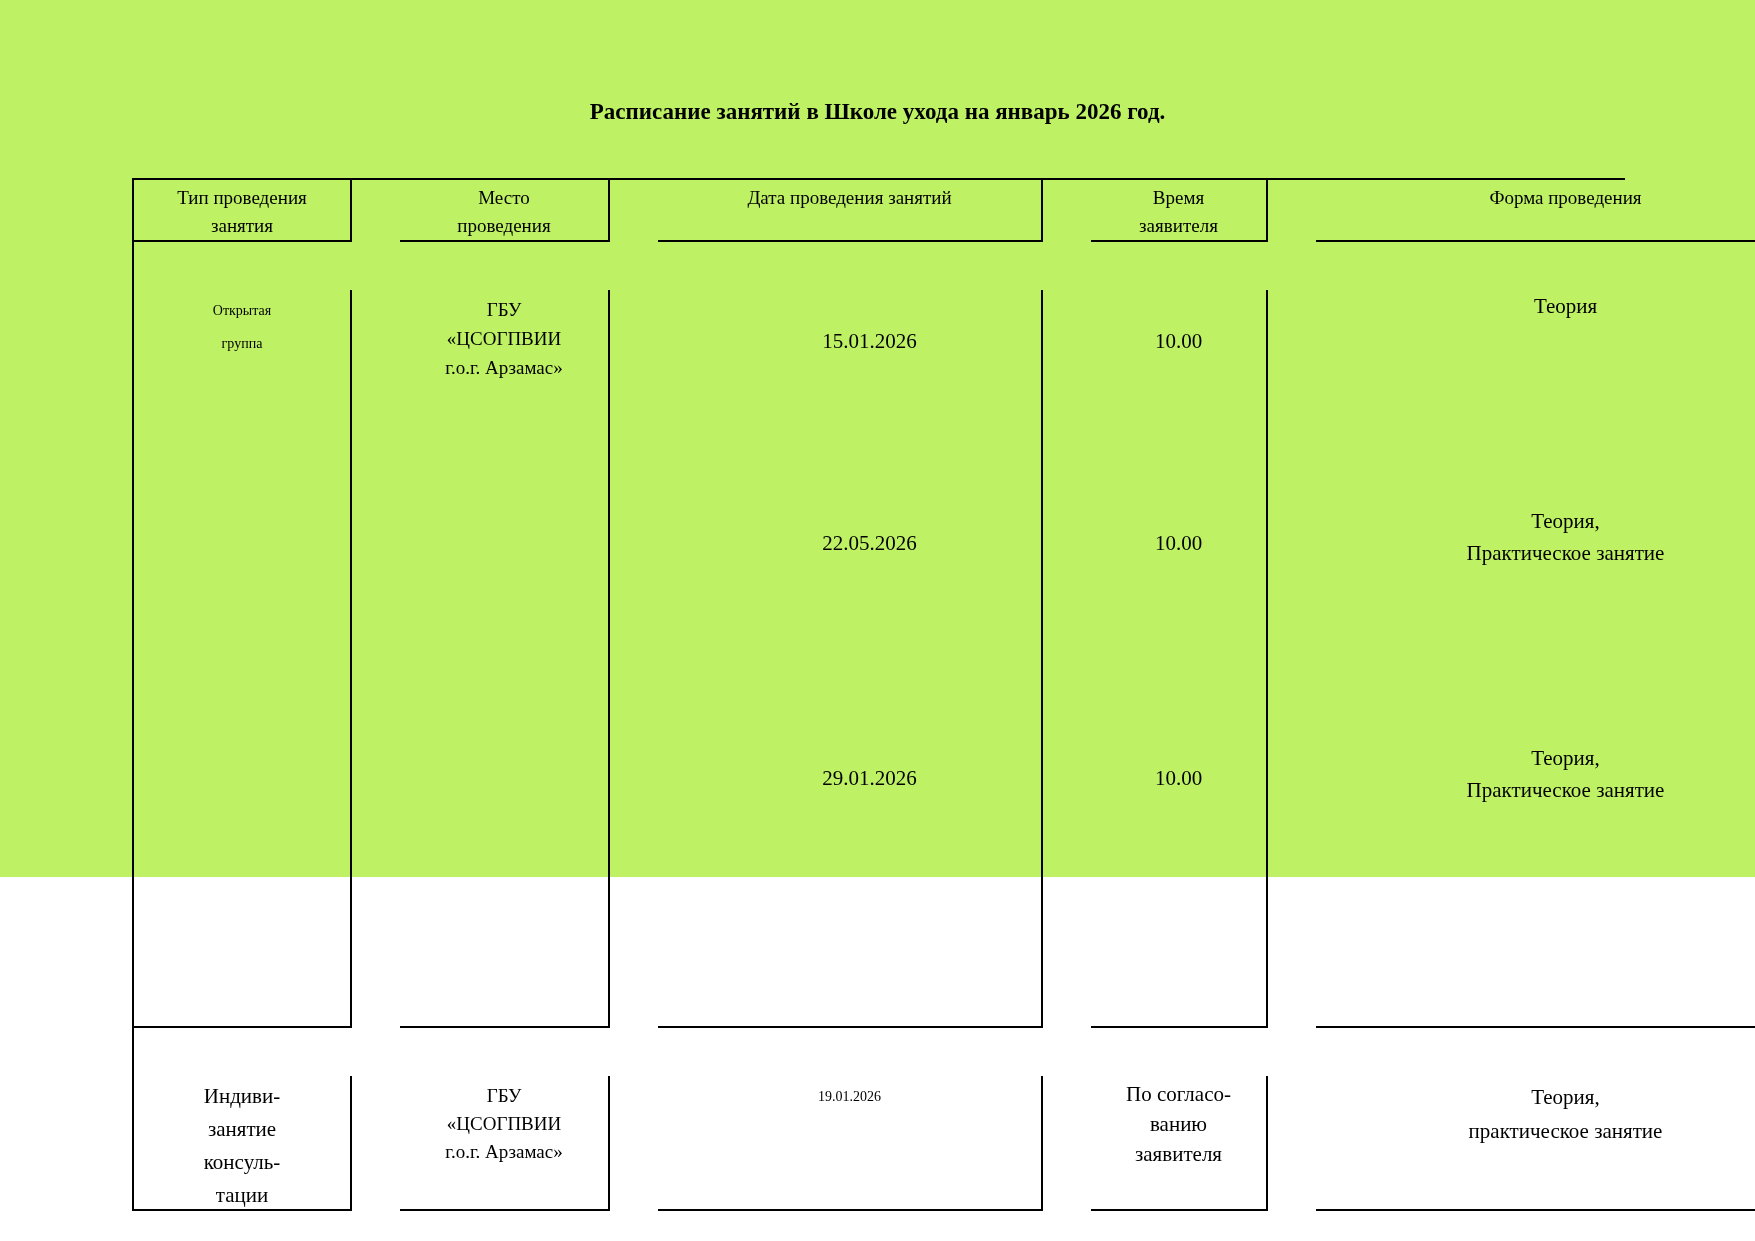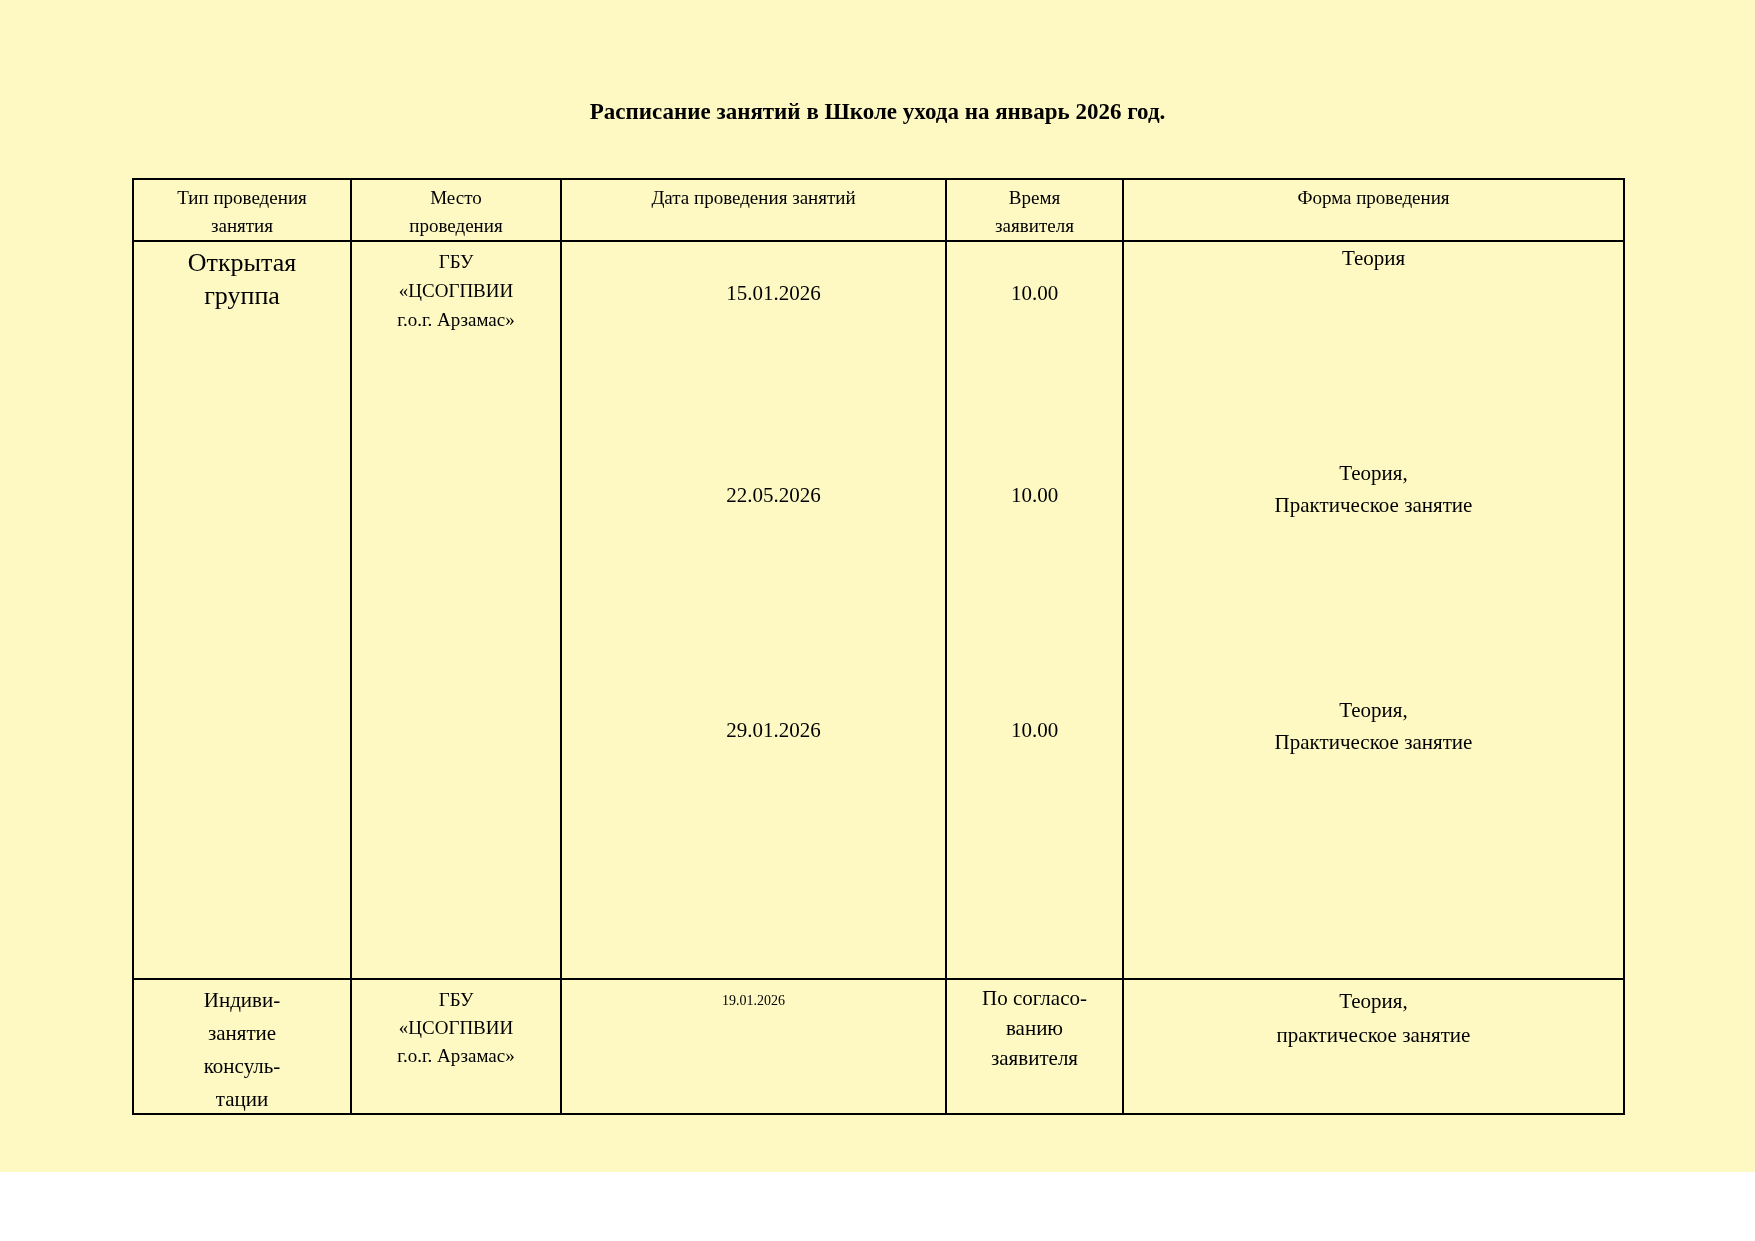--- a/index.html
+++ b/index.html
@@ -11,22 +11,22 @@
     width: 1755px;
     height: 1241px;
     position: relative;
     font-family: "Liberation Serif", "DejaVu Serif", serif;
     color: #000000;
   }
   .page {
     position: absolute;
     left: 0; top: 0;
     width: 1755px;
-    height: 1172px;
-    background: #fef9c3;
+    height: 877px;
+    background: #bef264;
   }
   .doc-title {
     position: absolute;
     top: 98px;
     left: 0;
     width: 1755px;
     text-align: center;
     font-size: 23px;
     font-weight: bold;
     line-height: 28px;
@@ -35,40 +35,41 @@
   .schedule-table {
     position: absolute;
     left: 132px;
     top: 178px;
     width: 1491px;
     display: grid;
     grid-template-columns: 218px 210px 385px 177px 501px;
     grid-template-rows: 62px 738px 135px;
     border-top: 2px solid #000;
     border-left: 2px solid #000;
+    gap: 48px;
   }
   .cell {
     box-sizing: border-box;
     border-right: 2px solid #000;
     border-bottom: 2px solid #000;
     text-align: center;
     overflow: hidden;
   }
   .preline { white-space: pre-line; }
 
   
   .hcell {
     font-size: 19px;
     line-height: 28px;
     padding-top: 4px;
   }
 
   
   .type-cell {
-    font-size: 26px;
+    font-size: 14px;
     line-height: 33px;
     padding-top: 4px;
   }
   .place-cell {
     font-size: 19px;
     line-height: 29px;
     padding-top: 5px;
   }
 
   

